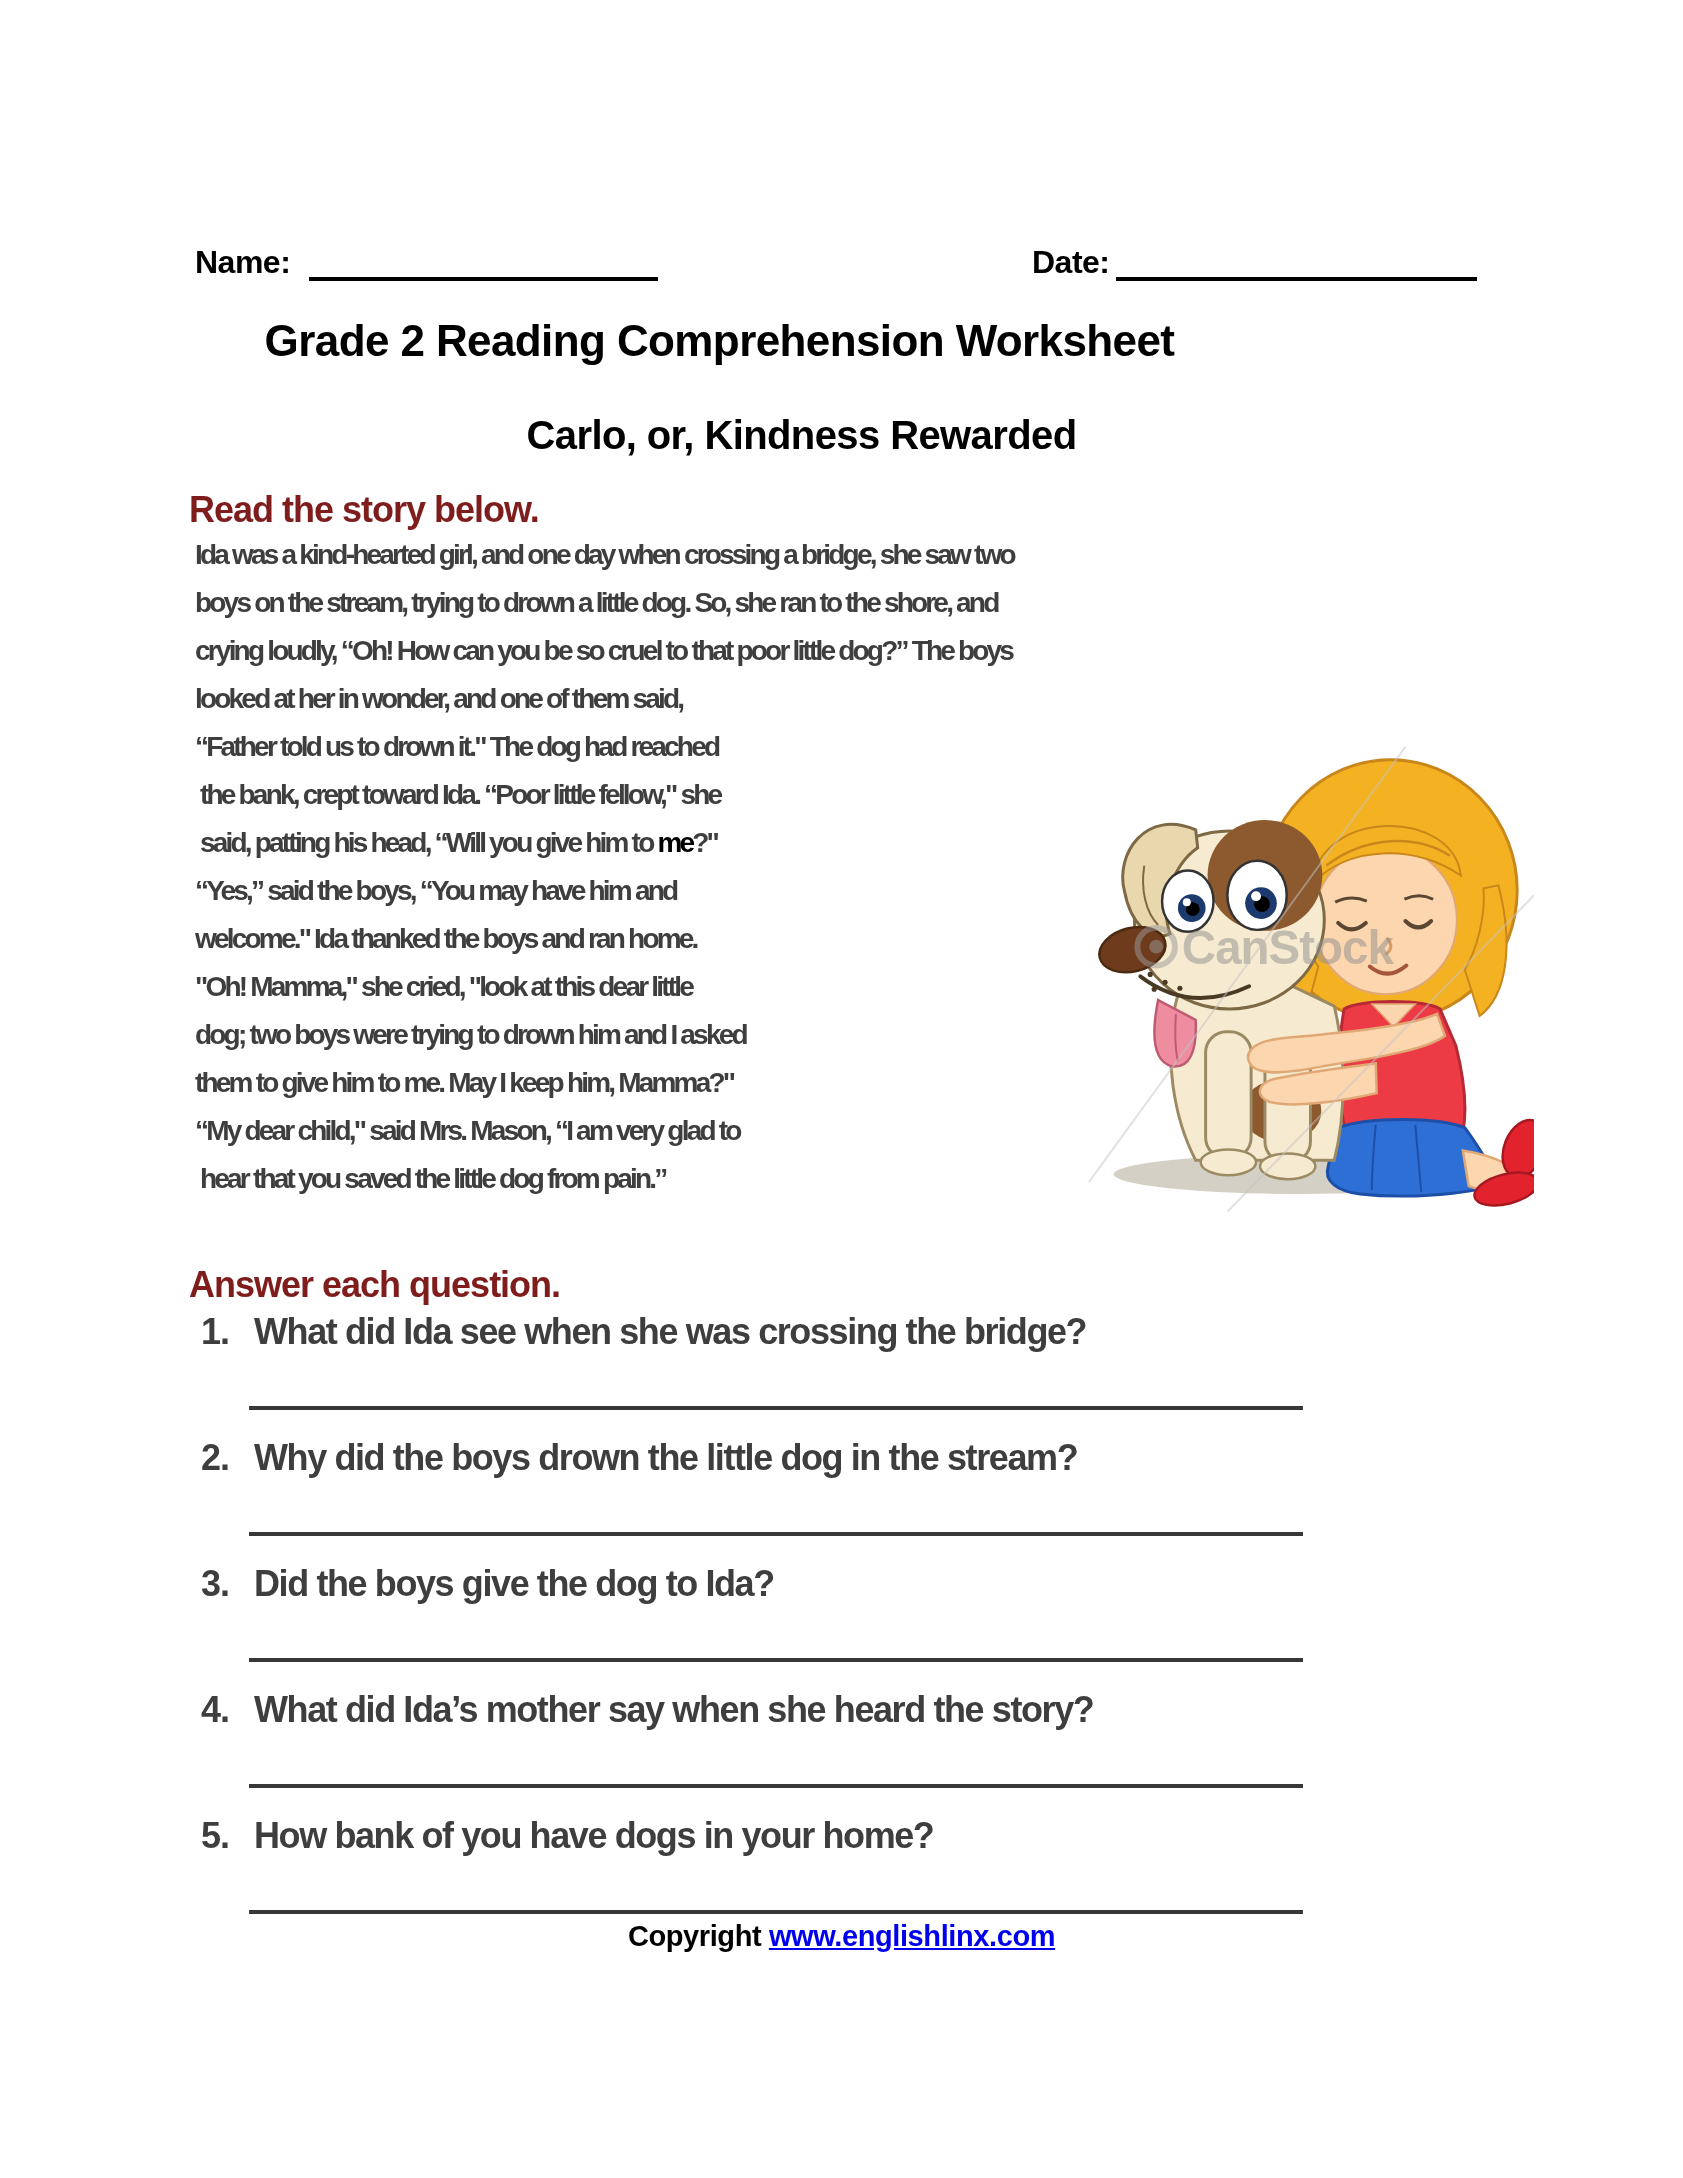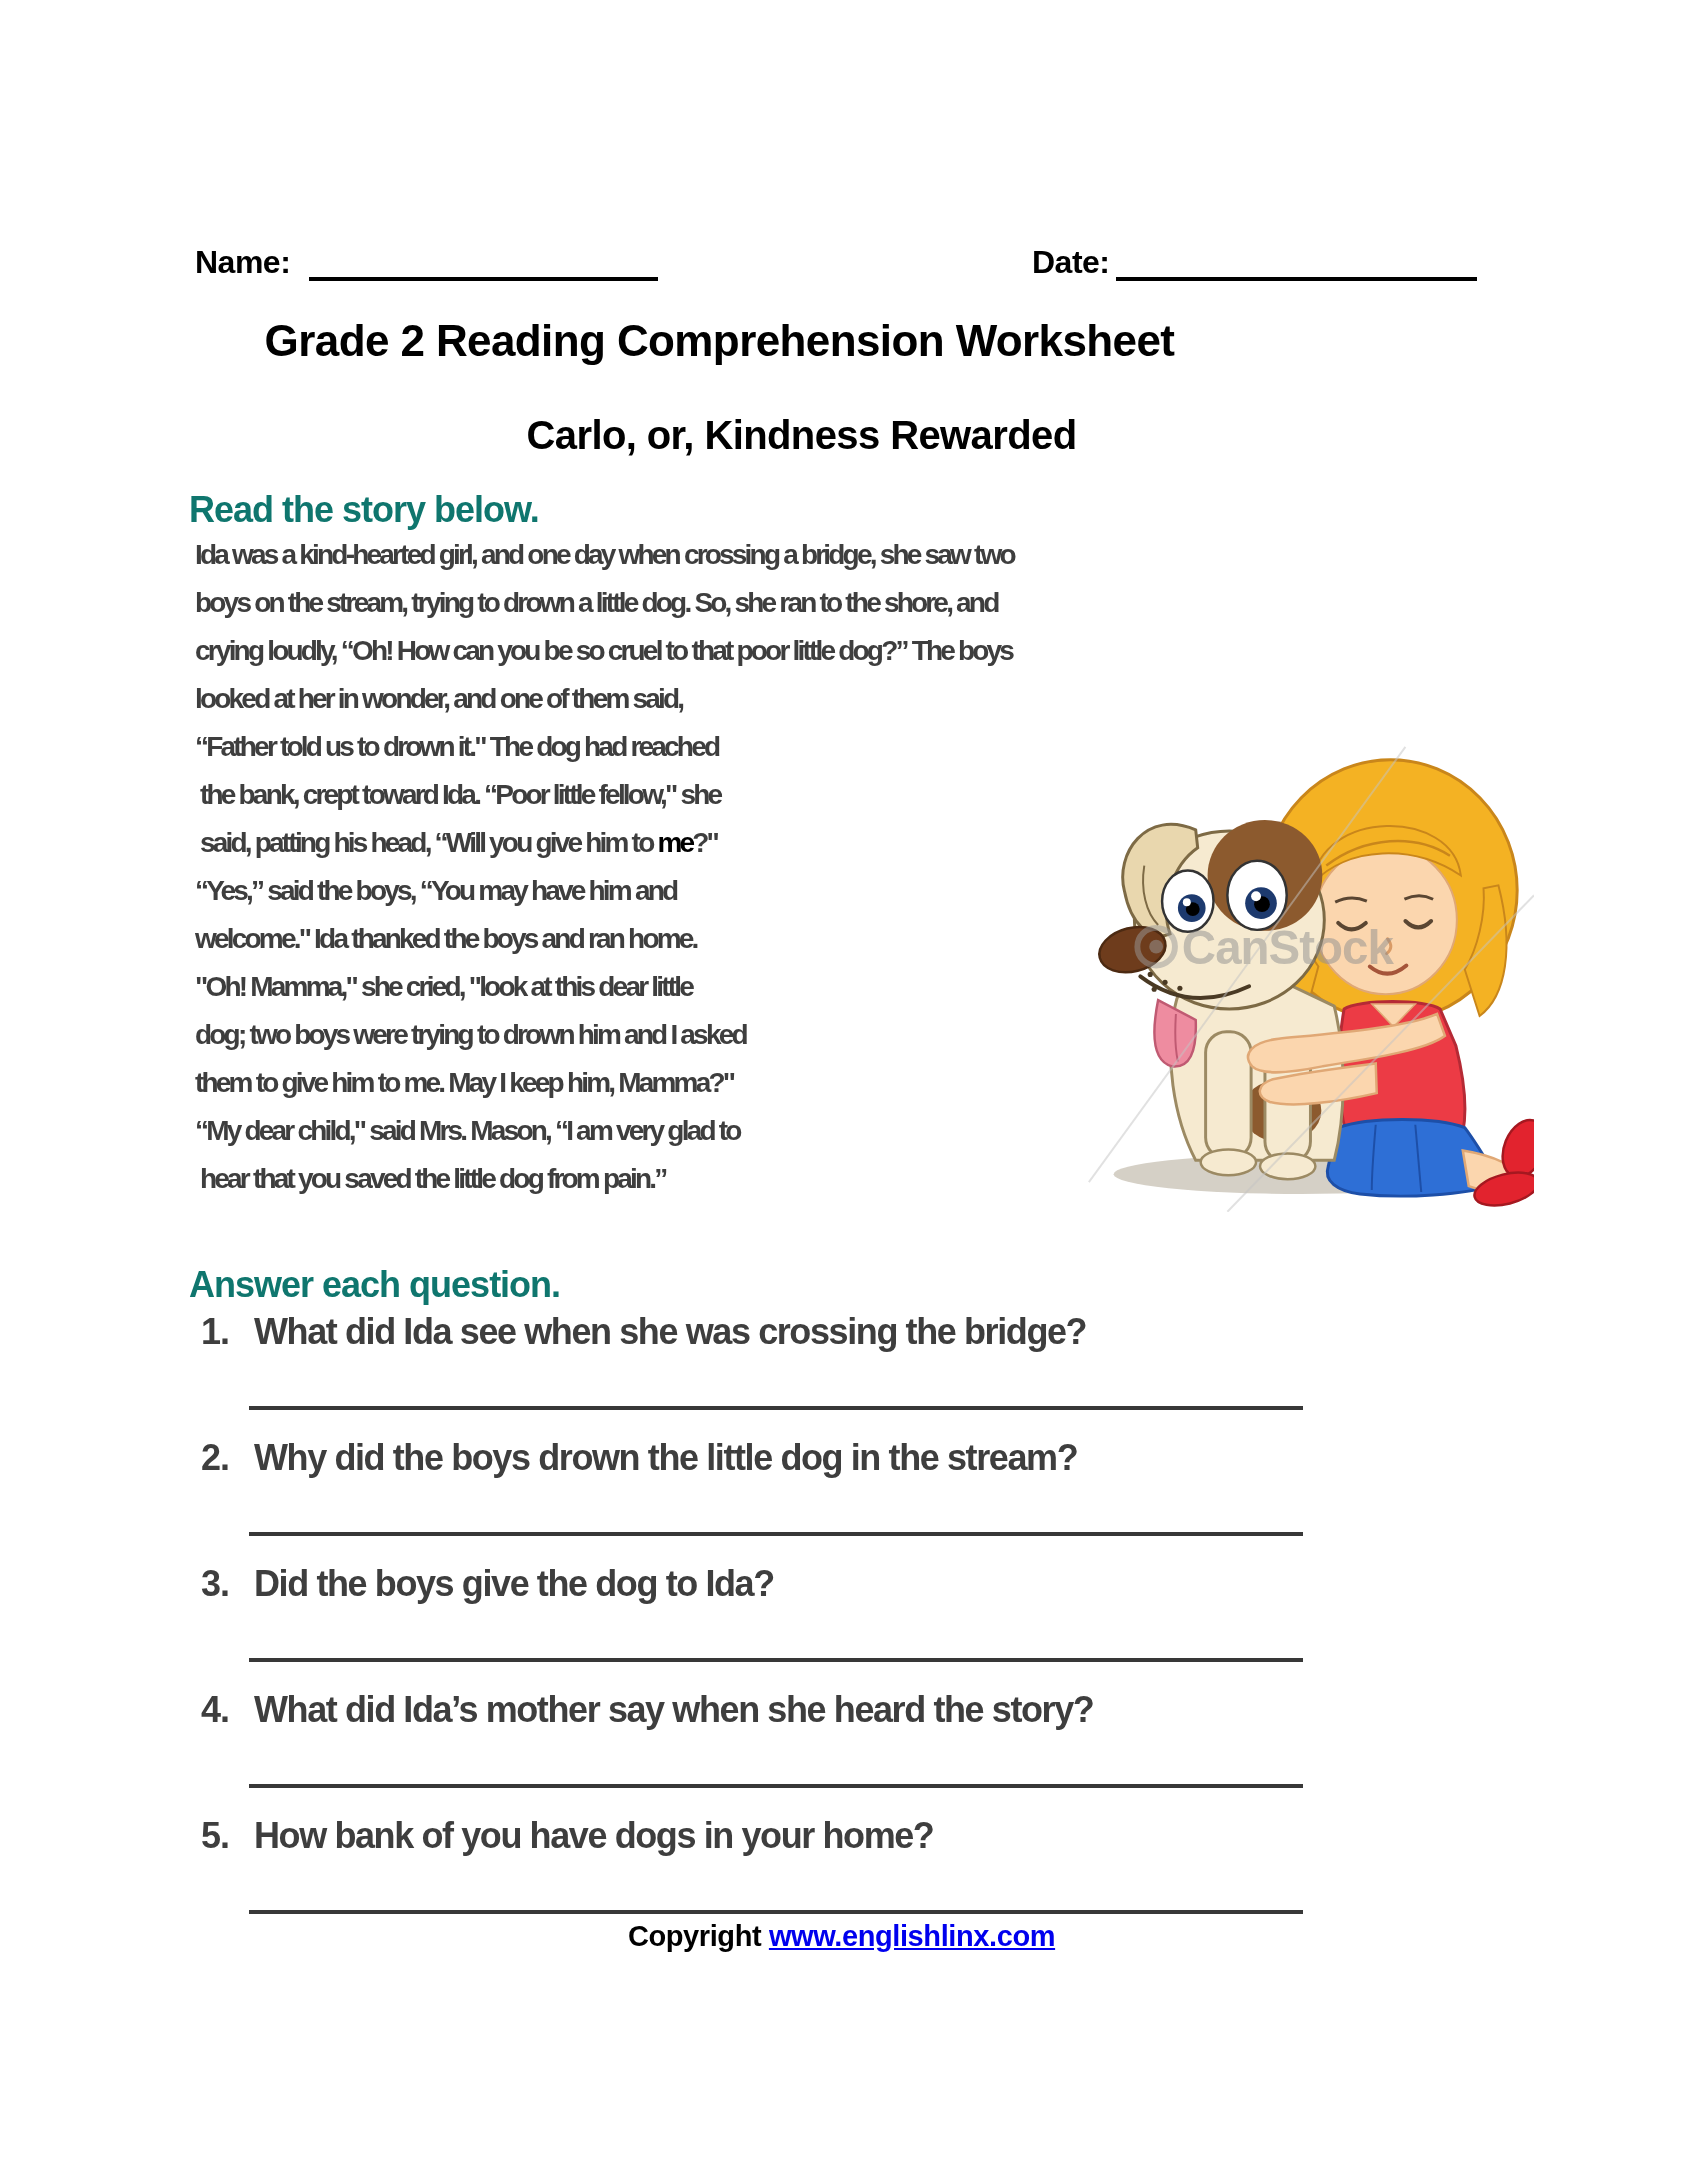--- a/index.html
+++ b/index.html
@@ -11,21 +11,21 @@
     font-weight:700;
     color:#000;
     overflow:hidden;
     margin-top:36px;
   }
   .abs{position:absolute;}
   .label{font-size:32px;letter-spacing:-0.5px;}
   .blank-line{height:0;border-bottom:4px solid #000;}
   .title{left:0;top:280px;width:1439px;text-align:center;font-size:44px;letter-spacing:-0.6px;}
   .subtitle{left:0;top:377px;width:1603px;text-align:center;font-size:40px;letter-spacing:-0.6px;}
-  .teal-head{font-size:36px;letter-spacing:-1px;color:#0f766e;}
+  .teal-head{font-size:36px;letter-spacing:-1px;color:#7f1d1d;}
   .story{left:195px;top:495px;width:950px;font-size:28px;line-height:48px;letter-spacing:-2.8px;color:#3E3E3E;}
   .story-line{white-space:pre;height:48px;}
   .word-em{color:#000;font-weight:700;}
   .illustration{left:1079px;top:681px;width:455px;height:495px;}
   .questions{left:0;top:1275px;width:1683px;}
   .q-block{position:relative;height:126px;}
   .q-num{position:absolute;left:201px;top:0;font-size:36px;letter-spacing:-1px;color:#3E3E3E;}
   .q-text{position:absolute;left:254px;top:0;font-size:36px;letter-spacing:-1.4px;color:#3E3E3E;white-space:pre;}
   .answer-line{position:absolute;left:249px;top:95px;width:1054px;height:0;border-bottom:4px solid #383838;}
   .copyright{left:0;top:1884px;width:1683px;text-align:center;font-size:29px;letter-spacing:-0.4px;}

